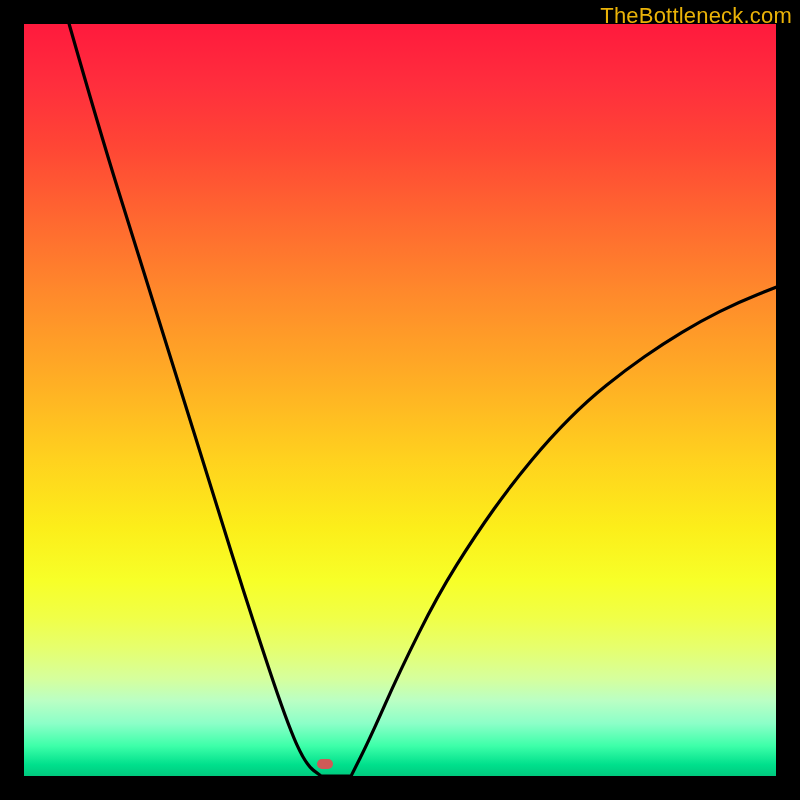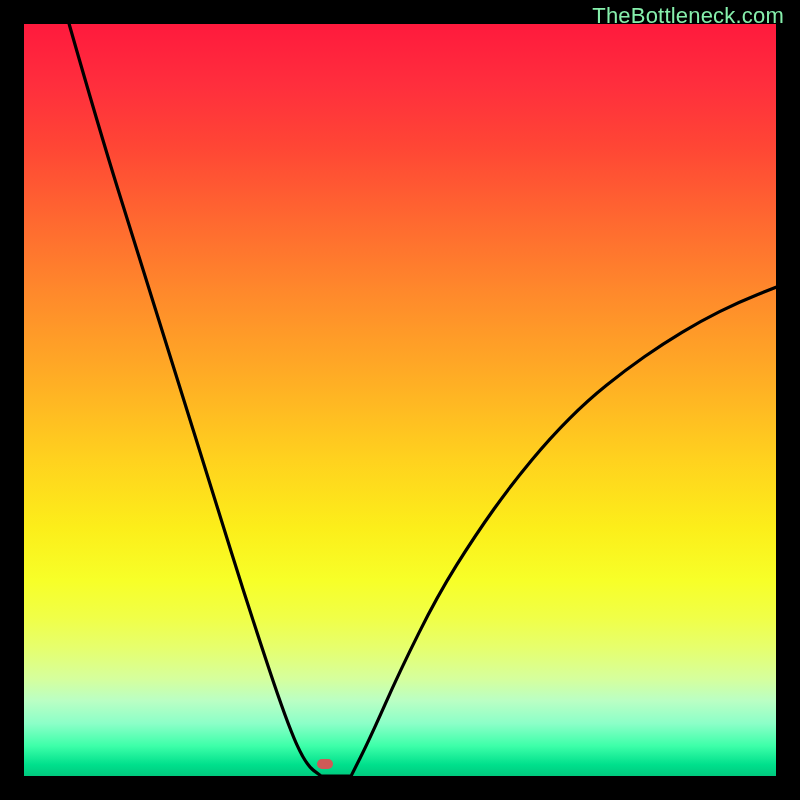--- a/index.html
+++ b/index.html
@@ -33,22 +33,22 @@
       #baffc4 90%,
       #8cffc8 93%,
       #3dffa9 96%,
       #00e08c 98.5%,
       #00c97e 100%
     );
   }
   .attribution {
     position: absolute;
     top: 3px;
-    right: 16px;
-    color: #86efac;
+    right: 8px;
+    color: #eab308;
     font-size: 22px;
     font-weight: 500;
     letter-spacing: 0.2px;
     user-select: none;
   }
   svg.curve {
     position: absolute;
     left: 24px;
     top: 24px;
     width: 752px;

